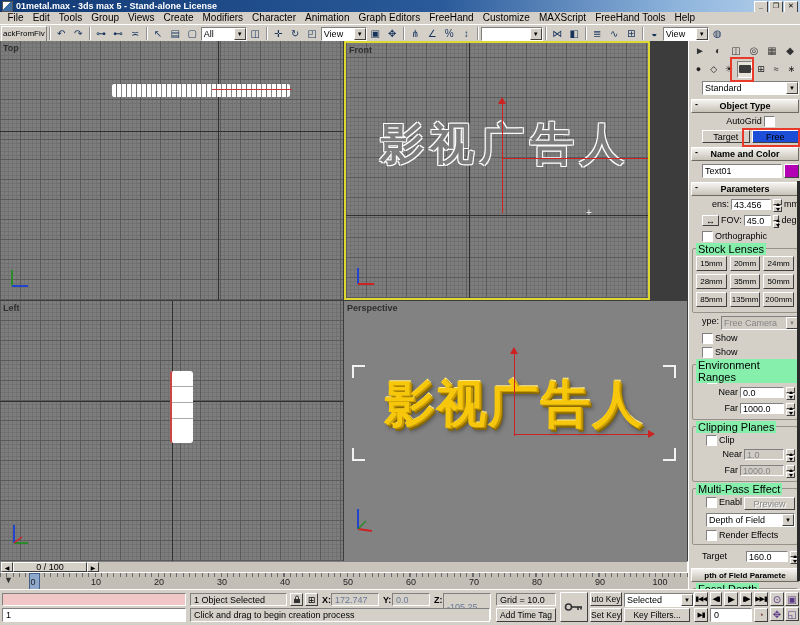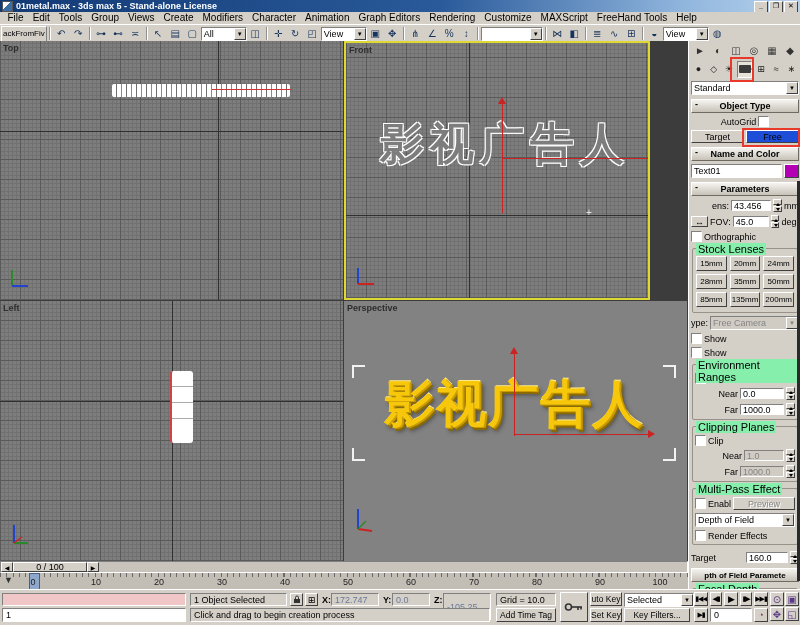--- a/index.html
+++ b/index.html
@@ -76,21 +76,21 @@
   .cats{display:flex;justify-content:space-around;align-items:center;height:20px;padding:0 2px;position:relative}
   .cat{width:13px;height:15px;display:flex;align-items:center;justify-content:center;font-size:9px;color:#222}
   .cat.pressed{border:1px solid;border-color:#808080 #fff #fff #808080;background:#e6e2d8}
   .annot{position:absolute;border:2px solid #e8392a;z-index:30}
   .cam{width:12px;height:8px;background:#3c3c3c;border-radius:1px;position:relative}
   .cam:before{content:"";position:absolute;right:-4px;top:1px;border:3px solid transparent;border-left:4px solid #3c3c3c}
   .roll{margin:4px 2px 0 2px;height:12px;background:linear-gradient(#f6f4f0,#c6c2b8);
     border:1px solid;border-color:#fff #6f6b63 #6f6b63 #fff;display:flex;align-items:center;justify-content:center;
     font-weight:bold;font-size:9px;position:relative}
   .roll .mins{position:absolute;left:3px;top:-1px;font-weight:bold}
-  .prow{display:flex;align-items:center;margin:3px 2px 0 2px;gap:2px;font-size:9px}
+  .prow{display:flex;align-items:flex-start;margin:3px 2px 0 13px;gap:2px;font-size:9px}
   .prow.center{justify-content:center}
   .prow.right{justify-content:flex-end}
   .fld{background:#fff;border:1px solid;border-color:#808080 #fff #fff #808080;height:11px;font-size:9px;
     padding:0 2px;display:flex;align-items:center;box-sizing:border-box}
   .fld.dis{background:#d0ccc4;color:#858585}
   .spin{width:9px;height:13px;display:flex;flex-direction:column;gap:1px}
   .spin i{flex:1;background:#d4d0c8;border:1px solid;border-color:#fff #404040 #404040 #fff;position:relative}
   .spin i:before{content:"";position:absolute;left:2px;top:1px;border:2px solid transparent;border-bottom:3px solid #000}
   .spin i:last-child:before{border-bottom:none;border-top:3px solid #000}
   .cb{width:9px;height:9px;background:#fff;border:1px solid;border-color:#808080 #fff #fff #808080;
@@ -151,21 +151,21 @@
   <span class="menuitem">File</span>
   <span class="menuitem">Edit</span>
   <span class="menuitem">Tools</span>
   <span class="menuitem">Group</span>
   <span class="menuitem">Views</span>
   <span class="menuitem">Create</span>
   <span class="menuitem">Modifiers</span>
   <span class="menuitem">Character</span>
   <span class="menuitem">Animation</span>
   <span class="menuitem">Graph Editors</span>
-  <span class="menuitem">Rendering</span>
+  <span class="menuitem">FreeHand</span>
   <span class="menuitem">Customize</span>
   <span class="menuitem">MAXScript</span>
   <span class="menuitem">FreeHand Tools</span>
   <span class="menuitem">Help</span>
 </div>
 
 <div class="toolbar">
   <span class="tbtn txt">ackFromFiv</span>
   <span class="tsep"></span>
   <span class="tbtn">↶</span>

